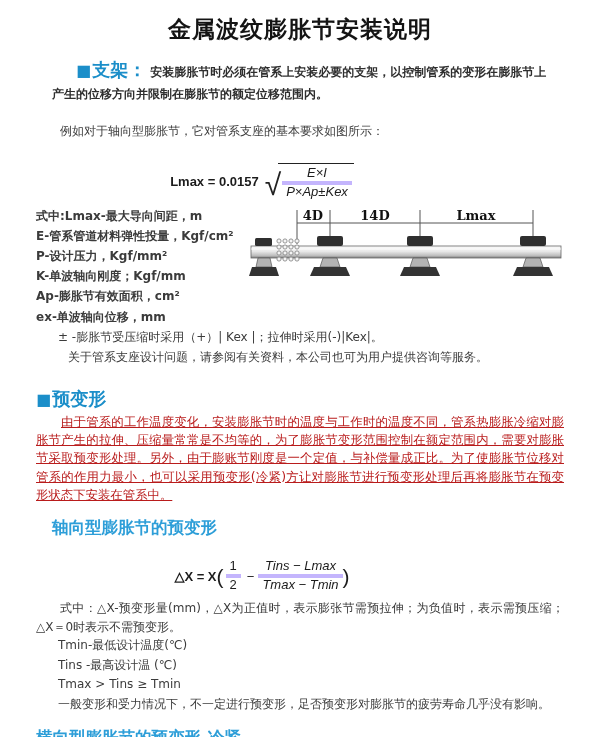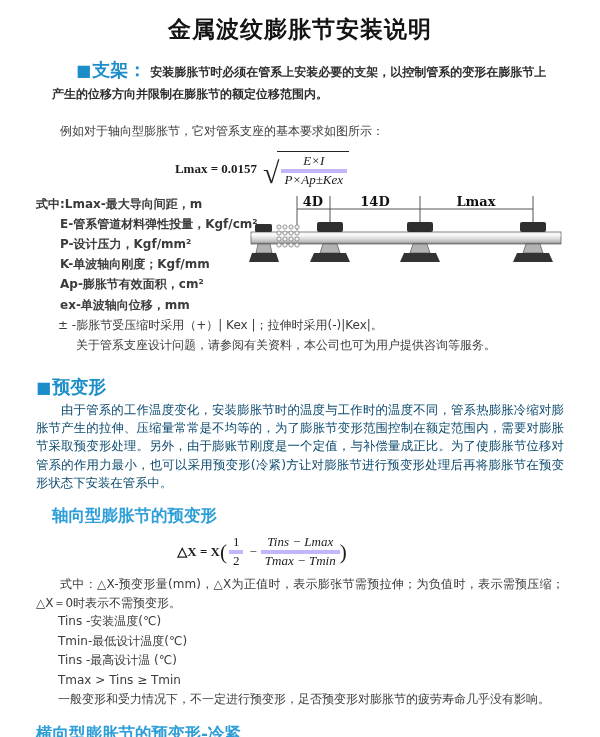--- a/index.html
+++ b/index.html
@@ -14,48 +14,48 @@
   .content{padding:0 36px;}
   .page-title{
     font-size:23px;font-weight:bold;color:#141414;
     text-align:center;margin:14px 0 9px;letter-spacing:1px;
   }
   .sec-head{color:#1b8ec9;font-size:18px;font-weight:bold;line-height:1;}
   .sec-square{font-size:16px;margin-right:1px;}
   .intro-p{font-size:12px;font-weight:bold;color:#2e2e2e;line-height:1.85;text-indent:24px;margin:16px;}
   .plain-p{font-size:12px;color:#3b3b3b;line-height:1.8;text-indent:24px;margin:0;}
   
-  .formula-block{width:fit-content;margin:8px auto 6px;transform:translateX(-38px);
-    font-family:Liberation Serif, serif;color:#1c1c1c;font-size:13px;
+  .formula-block{width:fit-content;margin:20px auto 6px;transform:translateX(-38px);
+    font-family:Liberation Sans, sans-serif;color:#1c1c1c;font-size:13px;
     display:flex;align-items:center;}
   .f-bold{font-weight:bold;}
   .frac{display:inline-block;text-align:center;vertical-align:middle;font-style:italic;line-height:1.15;}
   .frac .num{display:block;border-bottom:4px solid #c4b5fd;padding:0 4px;}
   .frac .den{display:block;padding:0 4px;}
   .sqrt{display:inline-flex;align-items:stretch;margin-left:6px;}
   .sqrt-sym{font-size:30px;font-weight:400;line-height:1;align-self:flex-end;margin-right:-3px;color:#222;}
   .under-root{border-top:1.5px solid #222;padding:2px 2px 0 4px;align-self:flex-end;}
   .big-paren{font-size:21px;font-weight:400;vertical-align:middle;line-height:1;}
   .f-op{margin:0 4px;}
   .f-roman{font-style:normal;}
   
   .def-list{margin-top:4px;font-weight:bold;}
-  .def-line{font-size:12px;line-height:1.68;margin-left:24px;white-space:nowrap;}
+  .def-line{font-size:12px;line-height:1.68;white-space:nowrap;}
   .def-line.first{margin-left:0;}
   .note-line{font-size:12px;line-height:1.7;margin-left:22px;white-space:nowrap;}
-  .note-line.indent{margin-left:40px;}
+  .note-line.indent{margin-left:32px;}
   
   .sec2-head{margin:22px 0 4px;}
-  .body-par{font-size:12.4px;line-height:1.48;margin:2px 0 0;text-indent:25px;text-align:justify;color:#0c4a6e;}
+  .body-par{font-size:12.4px;line-height:1.48;margin:2px 0 0;text-indent:25px;text-align:justify;color:#b91c1c;text-decoration:underline;}
   .sub-head{color:#2d9ed8;font-size:16.5px;font-weight:bold;margin:13px 0 6px;}
   .sub-head.indented{margin-left:16px;}
   .exp-par{font-size:12px;line-height:1.55;margin:4px 0 0;text-indent:24px;text-align:justify;}
   .t-line{font-size:12px;line-height:1.62;margin-left:22px;white-space:nowrap;}
   
-  .diagram-wrap{position:absolute;left:246px;top:193px;width:342px;height:98px;}
+  .diagram-wrap{position:absolute;left:246px;top:207px;width:342px;height:98px;}
 </style>
 </head>
 <body>
 
 <div class="content">
 
   <h1 class="page-title">金属波纹膨胀节安装说明</h1>
 
   <p class="intro-p">
     <span class="sec-head"><span class="sec-square">■</span><span>支架：</span></span>
@@ -103,21 +103,20 @@
     </span>
     <span class="f-op">−</span>
     <span class="frac">
       <span class="num">Tins − Lmax</span>
       <span class="den">Tmax − Tmin</span>
     </span>
     <span class="big-paren">)</span>
   </div>
 
   <p class="exp-par">式中：△X-预变形量(mm)，△X为正值时，表示膨张节需预拉伸；为负值时，表示需预压缩；△X＝0时表示不需预变形。</p>
-  <div class="t-line">Tins -安装温度(℃)</div>
   <div class="t-line">Tmin-最低设计温度(℃)</div>
   <div class="t-line">Tins -最高设计温 (℃)</div>
   <div class="t-line">Tmax &gt; Tins ≥ Tmin</div>
   <div class="t-line">一般变形和受力情况下，不一定进行预变形，足否预变形对膨胀节的疲劳寿命几乎没有影响。</div>
 
   <div class="sub-head">横向型膨胀节的预变形-冷紧</div>
 
 </div>
 
 <div class="diagram-wrap">

